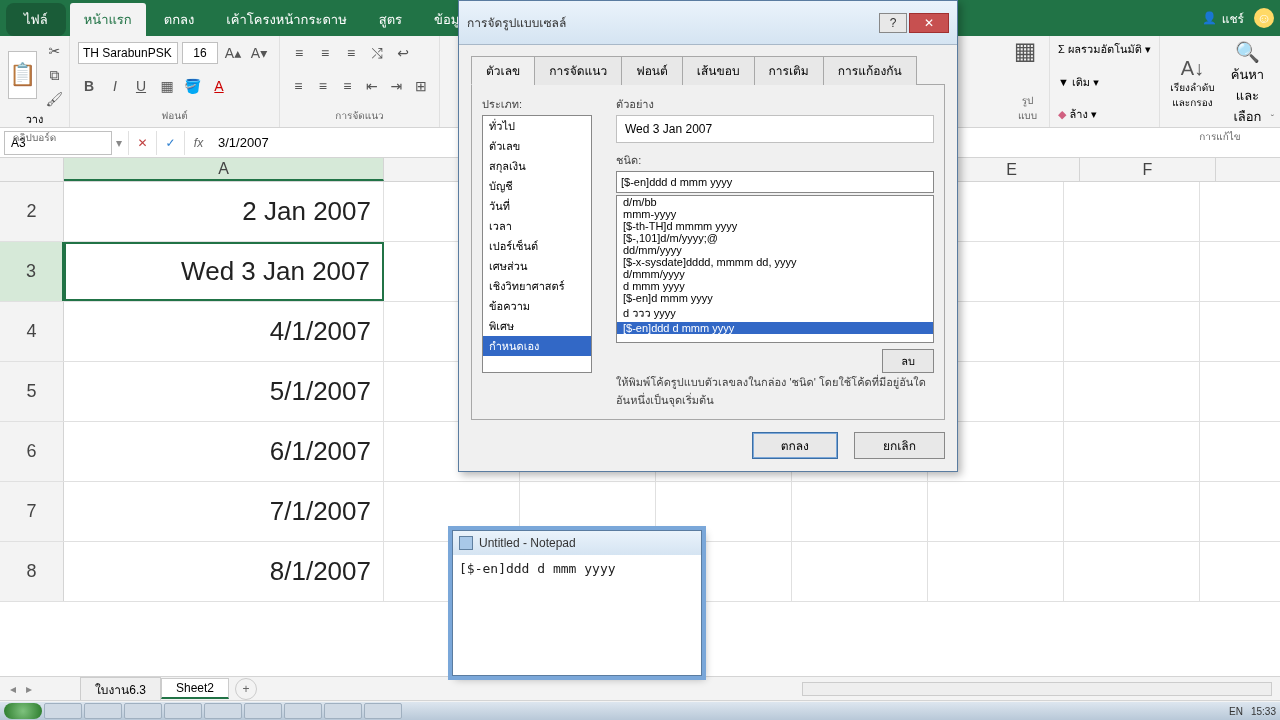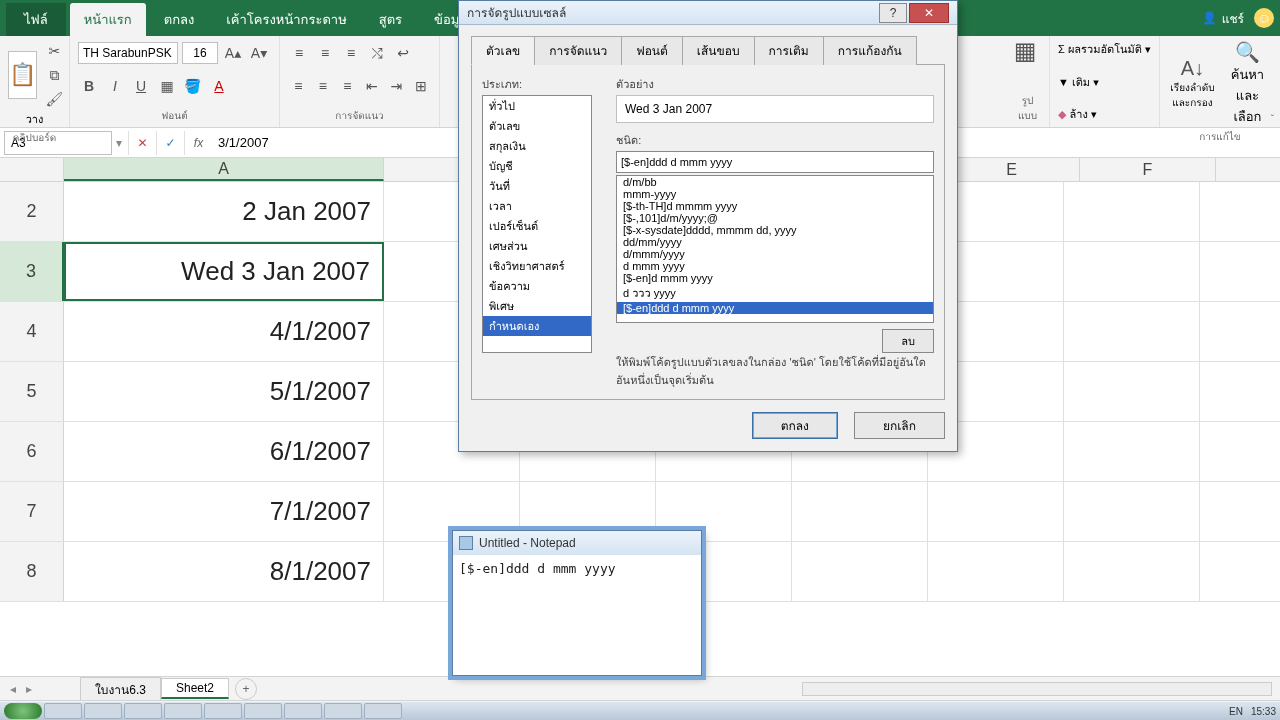--- a/index.html
+++ b/index.html
@@ -1,21 +1,21 @@
 <!DOCTYPE html>
 <html><head>
 <meta charset="utf-8">
 <style>
 * { margin:0; padding:0; box-sizing:border-box; font-family:"Segoe UI",Tahoma,sans-serif; }
 body { width:1280px; height:720px; background:#fff; position:relative; overflow:hidden; font-size:12px; }
 
 
 .titlebar { height:36px; background:#217346; display:flex; align-items:center; color:#fff; padding:0 6px; }
 .titlebar .left-tabs { display:flex; gap:4px; align-items:flex-end; height:100%; }
-.titlebar .tab { padding:6px 14px; font-size:13px; cursor:pointer; color:#fff; }
+.titlebar .tab { padding:6px 14px; font-size:13px; cursor:pointer; color:#fff;border-radius:8px; }
 .titlebar .tab.active { background:#f3f3f3; color:#217346; border-radius:3px 3px 0 0; }
 .titlebar .file-tab { background:#1a5c38; color:#fff; padding:6px 18px; }
 .titlebar .right-area { margin-left:auto; display:flex; align-items:center; gap:10px; }
 .titlebar .share { display:flex; align-items:center; gap:4px; font-size:12px; }
 .titlebar .smiley { width:20px; height:20px; border-radius:50%; background:#ffd966; display:inline-flex; align-items:center; justify-content:center; font-size:14px; }
 
 
 .ribbon { height:92px; background:#f3f3f3; border-bottom:1px solid #d4d4d4; display:flex; position:relative; }
 .ribgroup { border-right:1px solid #e0e0e0; padding:4px 8px; display:flex; flex-direction:column; justify-content:space-between; }
 .ribgroup .label { font-size:10px; color:#666; text-align:center; margin-top:2px; }
@@ -61,21 +61,21 @@
 .hscroll { position:absolute; right:8px; width:470px; height:14px; background:#eee; border:1px solid #ccc; }
 
 
 .status-bar { position:absolute; bottom:0; left:0; right:0; height:20px; background:#f3f3f3; border-top:1px solid #d4d4d4; display:flex; align-items:center; font-size:11px; color:#555; padding:0 6px; }
 .status-bar .right { margin-left:auto; display:flex; align-items:center; gap:8px; }
 .zoom-slider { width:80px; height:4px; background:#ccc; position:relative; }
 .zoom-slider .thumb { position:absolute; left:50%; top:-4px; width:4px; height:12px; background:#888; }
 
 
 .dialog { position:absolute; left:458px; top:0; width:500px; background:#f0f0f0; border:1px solid #5a7ca0; box-shadow:3px 3px 8px rgba(0,0,0,0.3); }
-.dlg-title { height:24px; background:linear-gradient(#eaf3fb,#d5e4f2); display:flex; align-items:center; padding:0 8px; font-size:12px; color:#333; border-bottom:1px solid #a8b8c8; }
+.dlg-title { height:44px; background:linear-gradient(#eaf3fb,#d5e4f2); display:flex; align-items:center; padding:0 8px; font-size:12px; color:#333; border-bottom:1px solid #a8b8c8; }
 .dlg-title .win-btns { margin-left:auto; display:flex; }
 .win-btn { width:28px; height:20px; display:inline-flex; align-items:center; justify-content:center; border:1px solid #888; margin-left:2px; font-size:12px; cursor:pointer; }
 .win-btn.help { background:#e8e8e8; }
 .win-btn.close { background:#c75050; color:#fff; border-color:#a03030; width:40px; }
 .dlg-body { padding:10px 12px 12px 12px; }
 .dlg-tabs { display:flex; border-bottom:1px solid #a8a8a8; }
 .dlg-tab { padding:4px 14px; font-size:12px; border:1px solid #a8a8a8; border-bottom:none; background:#e8e8e8; margin-right:-1px; cursor:pointer; position:relative; top:1px; }
 .dlg-tab.active { background:#f0f0f0; border-bottom:1px solid #f0f0f0; }
 .dlg-content { border:1px solid #a8a8a8; border-top:none; padding:10px; background:#f0f0f0; }
 .dlg-row { display:flex; gap:14px; }
@@ -372,22 +372,22 @@
         <div class="dlg-col-r">
           <span class="dlg-label">ตัวอย่าง</span>
           <div class="sample-box">Wed 3 Jan 2007</div>
           <span class="dlg-label">ชนิด:</span>
           <input class="type-input" value="[$-en]ddd d mmm yyyy" style="">
           <div class="format-list" id="fmt-list">
               <div class="item">d/m/bb</div>
               <div class="item">mmm-yyyy</div>
               <div class="item">[$-th-TH]d mmmm yyyy</div>
               <div class="item">[$-,101]d/m/yyyy;@</div>
+              <div class="item">dd/mm/yyyy</div>
               <div class="item">[$-x-sysdate]dddd, mmmm dd, yyyy</div>
-              <div class="item">dd/mm/yyyy</div>
               <div class="item">d/mmm/yyyy</div>
               <div class="item">d mmm yyyy</div>
               <div class="item">[$-en]d mmm yyyy</div>
               <div class="item">d ววว yyyy</div>
               <div class="item sel">[$-en]ddd d mmm yyyy</div>
             </div>
           <button class="del-btn">ลบ</button>
           <div class="hint">ให้พิมพ์โค้ดรูปแบบตัวเลขลงในกล่อง 'ชนิด' โดยใช้โค้ดที่มีอยู่อันใดอันหนึ่งเป็นจุดเริ่มต้น</div>
         </div>
       </div>

